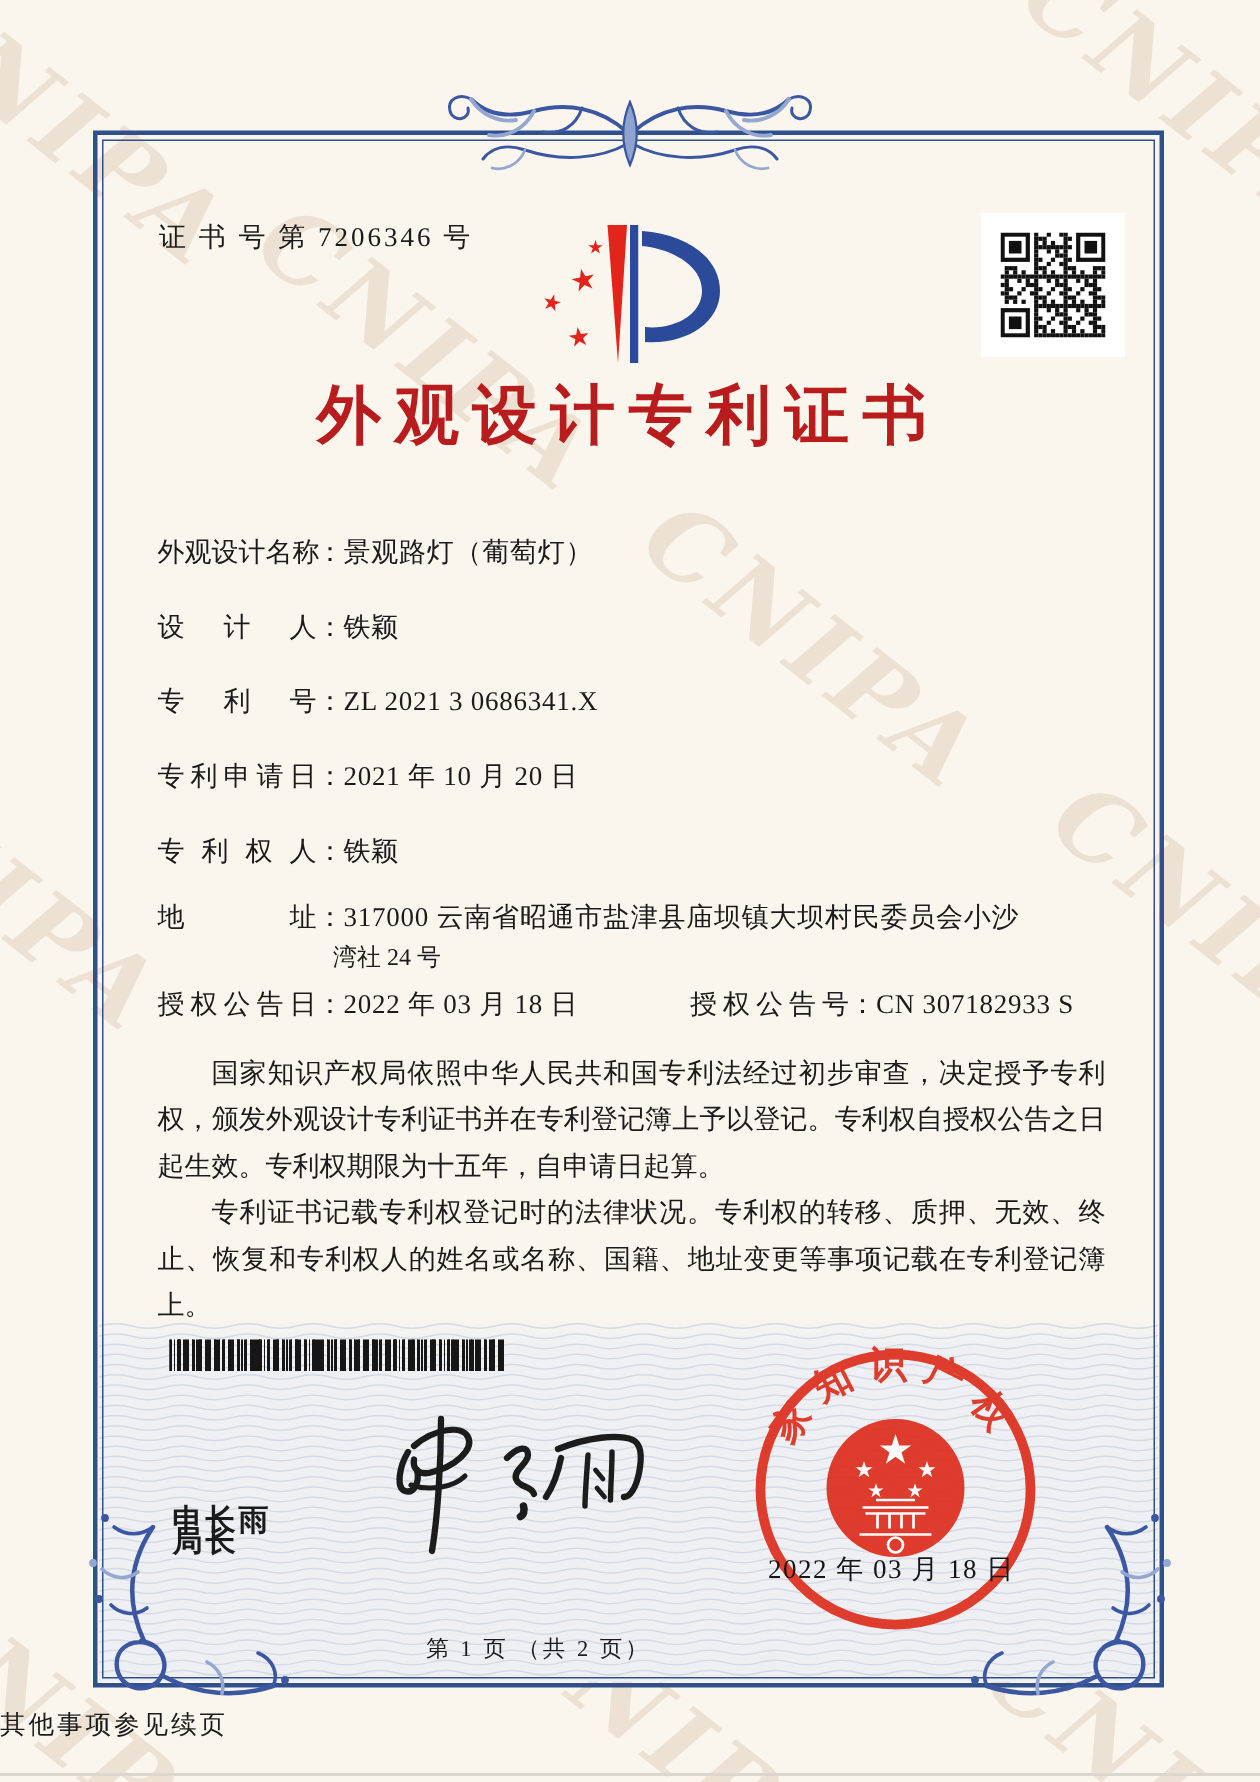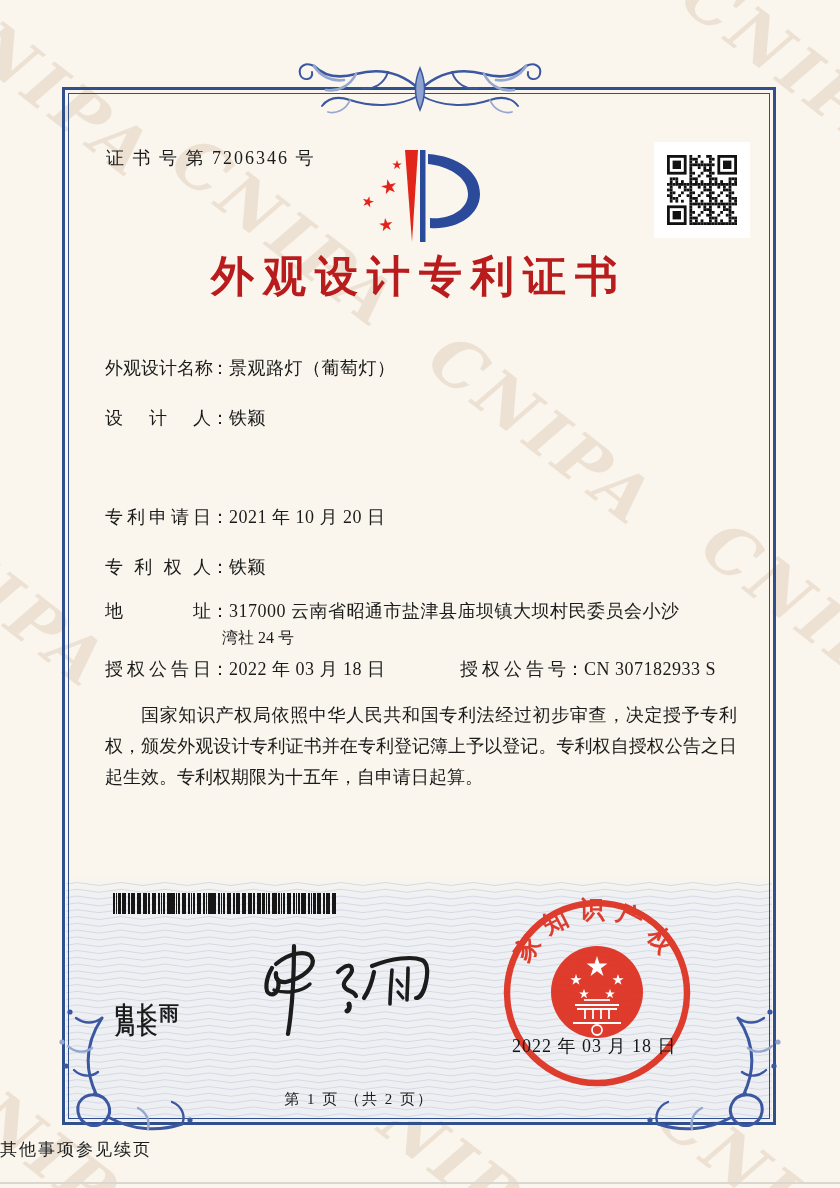--- a/index.html
+++ b/index.html
@@ -406,40 +406,44 @@
     </div>
 
     <div class="title">外观设计专利证书</div>
 
     <div class="frow" style="top:356px">
       <span class="flabel">外观设计名称</span><span>：</span><span class="fvalue">景观路灯（葡萄灯）</span>
     </div>
     <div class="frow" style="top:406px">
       <span class="flabel">设计人</span><span>：</span><span class="fvalue">铁颖</span>
     </div>
+    <div class="frow" style="top:455px">
+      <span class="flabel">专利号</span><span>：</span><span class="fvalue">ZL 2021 3 0686341.X</span>
+    </div>
     <div class="frow" style="top:505px">
       <span class="flabel">专利申请日</span><span>：</span><span class="fvalue">2021 年 10 月 20 日</span>
     </div>
     <div class="frow" style="top:555px">
       <span class="flabel">专利权人</span><span>：</span><span class="fvalue">铁颖</span>
     </div>
     <div class="frow" style="top:599px">
       <span class="flabel">地址</span><span>：</span><span class="fvalue">317000 云南省昭通市盐津县庙坝镇大坝村民委员会小沙</span>
     </div>
     <div class="addr2">湾社 24 号</div>
 
     <div class="frow" style="top:657px">
       <span class="flabel">授权公告日</span><span>：</span><span class="fvalue">2022 年 03 月 18 日</span>
       <span class="pair2">
         <span class="flabel">授权公告号</span><span>：</span><span class="fvalue">CN 307182933 S</span>
       </span>
     </div>
 
     <div class="paras">
       <p>国家知识产权局依照中华人民共和国专利法经过初步审查，决定授予专利权，颁发外观设计专利证书并在专利登记簿上予以登记。专利权自授权公告之日起生效。专利权期限为十五年，自申请日起算。</p>
+      <p>专利证书记载专利权登记时的法律状况。专利权的转移、质押、无效、终止、恢复和专利权人的姓名或名称、国籍、地址变更等事项记载在专利登记簿上。</p>
     </div>
 
     <div class="barcode"></div>
 
     <div class="sig-title">局长</div>
     <div class="sig-name">申长雨</div>
     <svg class="signature" width="200" height="105" viewBox="0 0 200 105">
       <g fill="none" stroke="#1c1c1c" stroke-width="4.2" stroke-linecap="round" stroke-linejoin="round">
         <path d="M26,34 C20,44 18,58 24,60 C30,62 34,54 32,46"></path>
         <path d="M30,30 C44,18 62,16 66,24 C70,32 58,44 40,48 C33,49 29,45 30,39"></path>

